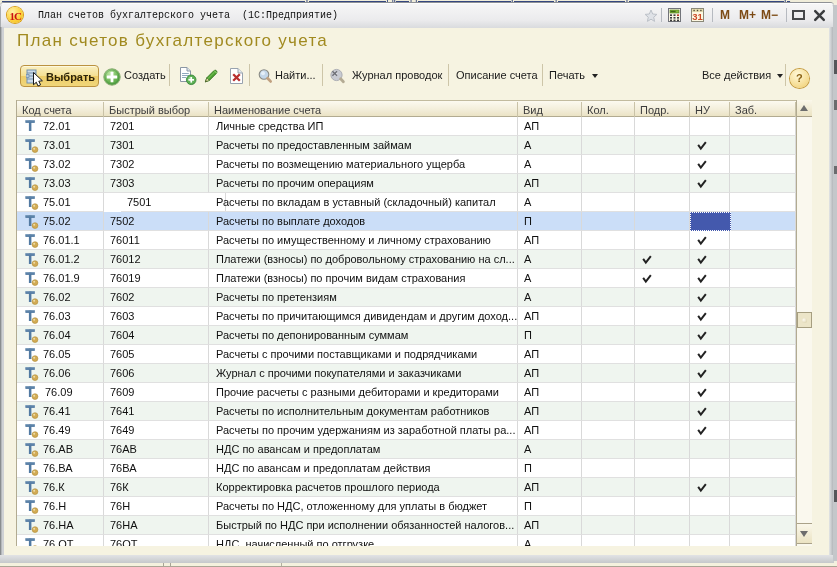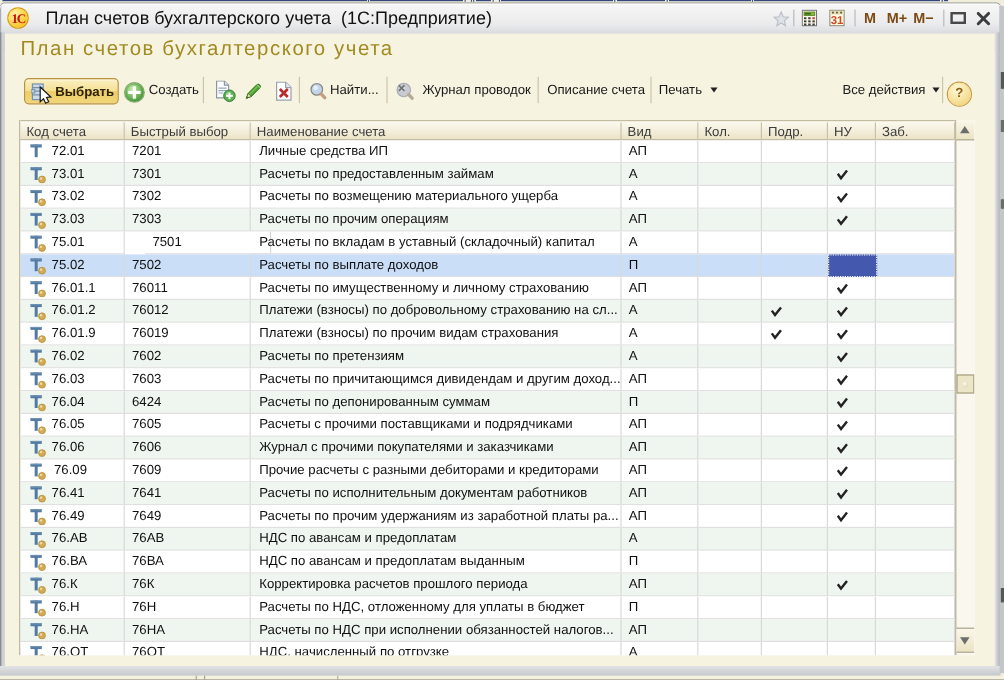--- a/index.html
+++ b/index.html
@@ -12,21 +12,21 @@
 
 #win{left:0;top:3px;width:834px;height:558px;}
 #titlebar{left:0;top:0;width:834px;height:39px;background:linear-gradient(#f7f7f7,#ebebed 45%,#d4d6d9 72%,#c5c8cd);border-radius:4px 4px 0 0;border-bottom:1px solid #9da1a6;box-shadow:inset 0 1px 0 #fdfdfd,inset 1px 0 0 #aaadb1,inset -1px 0 0 #aaadb1,0 -1px 0 #8f9296;box-sizing:border-box;}
 #winbody{left:4px;top:25px;width:825px;height:529px;background:#f6f3e1;}
 #winleft{left:0;top:24px;width:4px;height:530px;background:linear-gradient(90deg,#8a8d8f 0 1px,#b4b7ba 1px 2px,#cfd1d4 2px 4px);}
 #winright{left:829px;top:24px;width:5px;height:530px;background:linear-gradient(90deg,#e3e5e6,#a8abaf);}
 #winbottom{left:0;top:552px;width:834px;height:11px;background:linear-gradient(#e2e3e5,#bec1c4);border-bottom:1px solid #6b6c6e;border-radius:0 0 2px 2px;box-sizing:border-box;}
 
 #logo{left:7px;top:4px;width:16px;height:16px;border-radius:50%;background:radial-gradient(circle at 35% 30%,#fff3a8,#fdd23e 55%,#eeb714);box-shadow:0 0 0 1px #d89c10;}
 #logo i{position:absolute;left:2.5px;top:2.5px;font-size:11px;font-weight:bold;font-style:normal;color:#cc1111;font-family:"Liberation Serif",serif;letter-spacing:-1px;}
-#wtitle{left:38px;top:6px;font-size:15px;line-height:13px;color:#111;}
+#wtitle{left:38px;top:6px;font-size:10px;line-height:13px;color:#111;font-family:Liberation Mono, monospace;}
 .tsep{position:absolute;top:5px;width:1px;height:14px;background:#b6bac0;}
 .mbtn{position:absolute;top:5px;font-size:12px;font-weight:bold;color:#7c4a14;}
 
 #ftitle{left:17px;top:28px;font-size:17px;letter-spacing:1.3px;color:#a18a20;}
 
 #toolbar{left:0;top:57px;width:830px;height:32px;}
 .tbtxt{position:absolute;top:9px;font-size:11px;color:#1a1a1a;white-space:nowrap;}
 .sep2{position:absolute;top:4px;width:1px;height:22px;background:#cdc5a8;}
 #btnselect{left:20px;top:5px;width:79px;height:22px;background:linear-gradient(#faf0c2,#f5e093 49%,#eecd68 50%,#f0d67a);border:1px solid #bb9240;border-radius:4px;box-shadow:inset 0 1px 0 #fdf8dd;box-sizing:border-box;}
 #btnselect .lbl{position:absolute;left:25px;top:5px;font-size:11px;font-weight:bold;color:#2e2408;}
@@ -414,21 +414,21 @@
             <div class="cell" style="left:713px;width:66px"></div>
           </div>
           <div class="row alt" style="top: 209px;">
             <div class="cell" style="left:0;width:87px;padding-left:26px"><svg class="ic" style="left:8px;top:3px" width="16" height="14" viewBox="0 0 16 14">
                 <rect x="0.4" y="0.4" width="9.4" height="2.5" fill="#527aa2"></rect>
                 <rect x="3.9" y="0.4" width="2.5" height="10.6" fill="#527aa2"></rect>
                 <rect x="0.4" y="0.4" width="9.4" height="1" fill="#6e92b4"></rect>
                 <circle cx="10" cy="10.6" r="2.9" fill="#d2ab54" stroke="#b08c36" stroke-width="0.6"></circle>
                 <circle cx="9.2" cy="9.7" r="1" fill="#eedda8"></circle>
               </svg>76.04</div>
-            <div class="cell" style="left:87px;width:105px">6424</div>
+            <div class="cell" style="left:87px;width:105px">7604</div>
             <div class="cell" style="left:192px;width:309px;padding-left:7px">Расчеты по депонированным суммам</div>
             <div class="cell" style="left:501px;width:64px">П</div>
             <div class="cell" style="left:565px;width:53px"></div>
             <div class="cell" style="left:618px;width:55px"></div>
             <div class="cell" style="left:673px;width:40px">
               <svg class="ic" style="left:7px;top:5px" width="10" height="10" viewBox="0 0 12 12">
                 <path d="M1.4 4.6 L4.6 9 L10.6 1.4" fill="none" stroke="#222" stroke-width="2.4"></path>
               </svg>
             </div>
             <div class="cell" style="left:713px;width:66px"></div>
@@ -551,21 +551,21 @@
           </div>
           <div class="row" style="top: 342px;">
             <div class="cell" style="left:0;width:87px;padding-left:26px"><svg class="ic" style="left:8px;top:3px" width="16" height="14" viewBox="0 0 16 14">
                 <rect x="0.4" y="0.4" width="9.4" height="2.5" fill="#527aa2"></rect>
                 <rect x="3.9" y="0.4" width="2.5" height="10.6" fill="#527aa2"></rect>
                 <rect x="0.4" y="0.4" width="9.4" height="1" fill="#6e92b4"></rect>
                 <circle cx="10" cy="10.6" r="2.9" fill="#d2ab54" stroke="#b08c36" stroke-width="0.6"></circle>
                 <circle cx="9.2" cy="9.7" r="1" fill="#eedda8"></circle>
               </svg>76.ВА</div>
             <div class="cell" style="left:87px;width:105px">76ВА</div>
-            <div class="cell" style="left:192px;width:309px;padding-left:7px">НДС по авансам и предоплатам выданным</div>
+            <div class="cell" style="left:192px;width:309px;padding-left:7px">НДС по авансам и предоплатам действия</div>
             <div class="cell" style="left:501px;width:64px">П</div>
             <div class="cell" style="left:565px;width:53px"></div>
             <div class="cell" style="left:618px;width:55px"></div>
             <div class="cell" style="left:673px;width:40px"></div>
             <div class="cell" style="left:713px;width:66px"></div>
           </div>
           <div class="row alt" style="top: 361px;">
             <div class="cell" style="left:0;width:87px;padding-left:26px"><svg class="ic" style="left:8px;top:3px" width="16" height="14" viewBox="0 0 16 14">
                 <rect x="0.4" y="0.4" width="9.4" height="2.5" fill="#527aa2"></rect>
                 <rect x="3.9" y="0.4" width="2.5" height="10.6" fill="#527aa2"></rect>
@@ -603,21 +603,21 @@
           </div>
           <div class="row alt" style="top: 399px;">
             <div class="cell" style="left:0;width:87px;padding-left:26px"><svg class="ic" style="left:8px;top:3px" width="16" height="14" viewBox="0 0 16 14">
                 <rect x="0.4" y="0.4" width="9.4" height="2.5" fill="#527aa2"></rect>
                 <rect x="3.9" y="0.4" width="2.5" height="10.6" fill="#527aa2"></rect>
                 <rect x="0.4" y="0.4" width="9.4" height="1" fill="#6e92b4"></rect>
                 <circle cx="10" cy="10.6" r="2.9" fill="#d2ab54" stroke="#b08c36" stroke-width="0.6"></circle>
                 <circle cx="9.2" cy="9.7" r="1" fill="#eedda8"></circle>
               </svg>76.НА</div>
             <div class="cell" style="left:87px;width:105px">76НА</div>
-            <div class="cell" style="left:192px;width:309px;padding-left:7px">Расчеты по НДС при исполнении обязанностей налогов...</div>
+            <div class="cell" style="left:192px;width:309px;padding-left:7px">Быстрый по НДС при исполнении обязанностей налогов...</div>
             <div class="cell" style="left:501px;width:64px">АП</div>
             <div class="cell" style="left:565px;width:53px"></div>
             <div class="cell" style="left:618px;width:55px"></div>
             <div class="cell" style="left:673px;width:40px"></div>
             <div class="cell" style="left:713px;width:66px"></div>
           </div>
           <div class="row" style="top: 418px;">
             <div class="cell" style="left:0;width:87px;padding-left:26px"><svg class="ic" style="left:8px;top:3px" width="16" height="14" viewBox="0 0 16 14">
                 <rect x="0.4" y="0.4" width="9.4" height="2.5" fill="#527aa2"></rect>
                 <rect x="3.9" y="0.4" width="2.5" height="10.6" fill="#527aa2"></rect>

